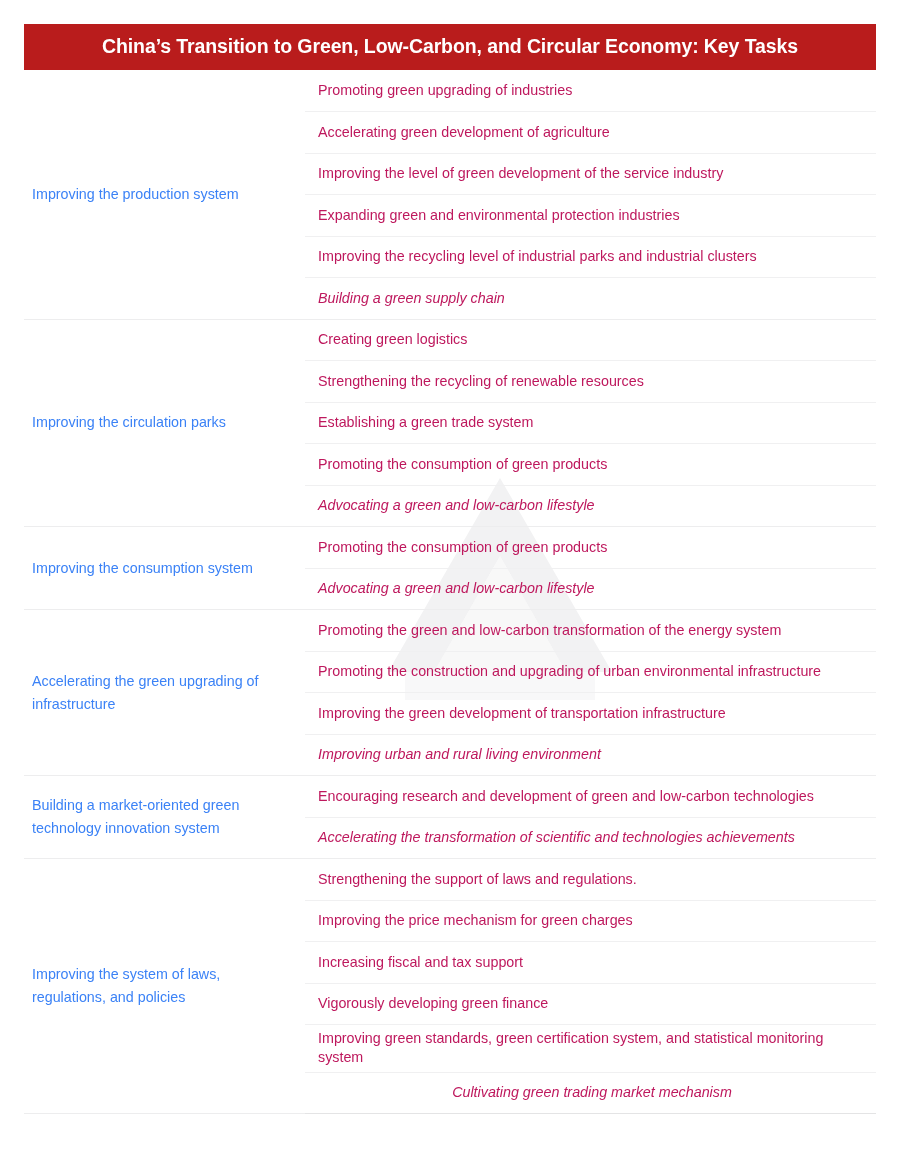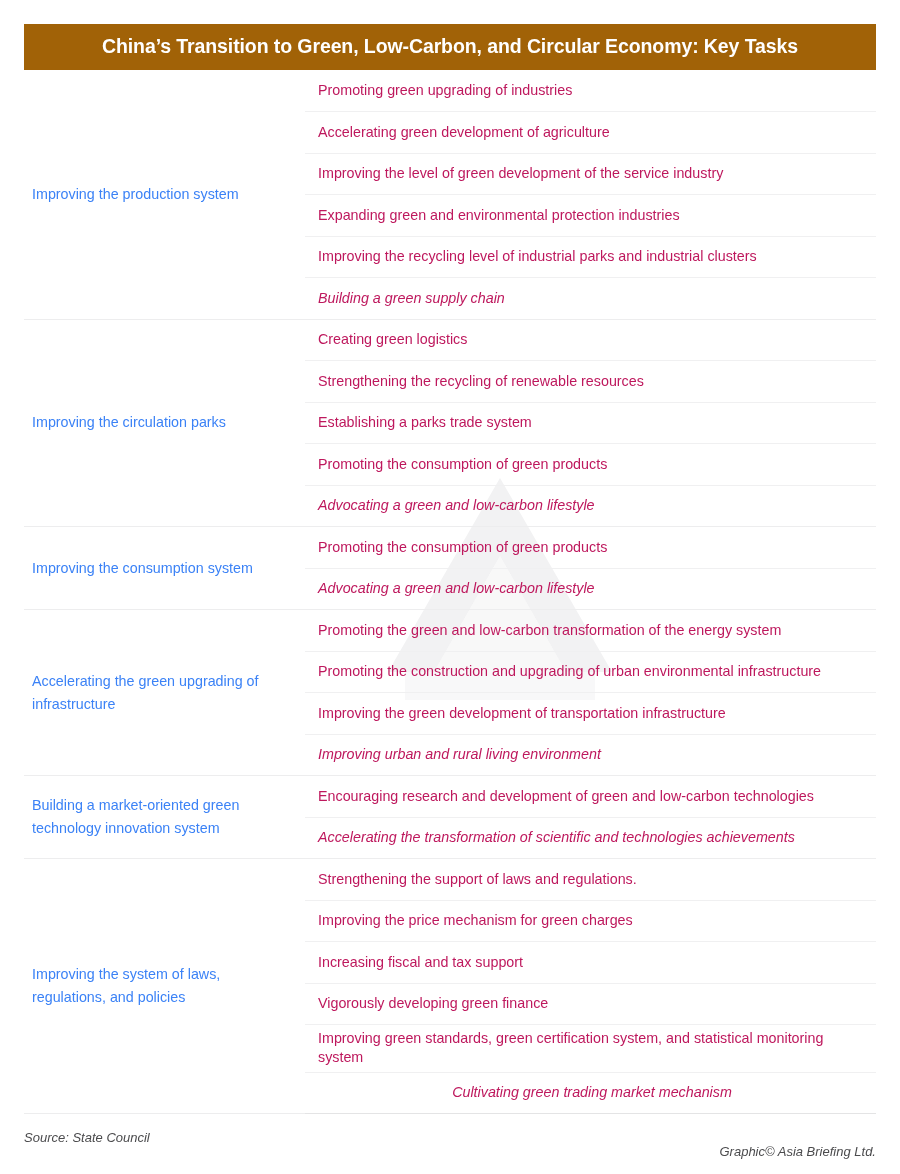--- a/index.html
+++ b/index.html
@@ -33,21 +33,21 @@
     width: 900px;
     height: 1174px;
     pointer-events: none;
     z-index: 0;
   }
 
   
   .title-bar {
     position: relative;
     z-index: 2;
-    background: #a16207;
+    background: #b91c1c;
     height: 46px;
     display: flex;
     align-items: center;
     justify-content: center;
     box-sizing: border-box;
   }
   .title-bar .title-text {
     color: #ffffff;
     font-size: 19.5px;
     font-weight: bold;
@@ -159,21 +159,21 @@
         <tr>
           <td class="category-cell" rowspan="5">
             <span class="category-label">Improving the circulation parks</span>
           </td>
           <td class="task-cell">Creating green logistics</td>
         </tr>
         <tr>
           <td class="task-cell">Strengthening the recycling of renewable resources</td>
         </tr>
         <tr>
-          <td class="task-cell">Establishing a parks trade system</td>
+          <td class="task-cell">Establishing a green trade system</td>
         </tr>
         <tr>
           <td class="task-cell">Promoting the consumption of green products</td>
         </tr>
         <tr class="group-end">
           <td class="task-cell">Advocating a green and low-carbon lifestyle</td>
         </tr>
         <tr>
           <td class="category-cell" rowspan="2">
             <span class="category-label">Improving the consumption system</span>
@@ -224,18 +224,14 @@
         </tr>
         <tr>
           <td class="task-cell">Improving green standards, green certification system, and statistical monitoring system</td>
         </tr>
         <tr class="group-end last-row">
           <td class="task-cell">Cultivating green trading market mechanism</td>
         </tr>
       </tbody>
   </table>
 
-  <div class="footer">
-    <span class="source-text">Source: State Council</span>
-    <span class="credit-text">Graphic© Asia Briefing Ltd.</span>
-  </div>
 
 </div>
 
 </body></html>

